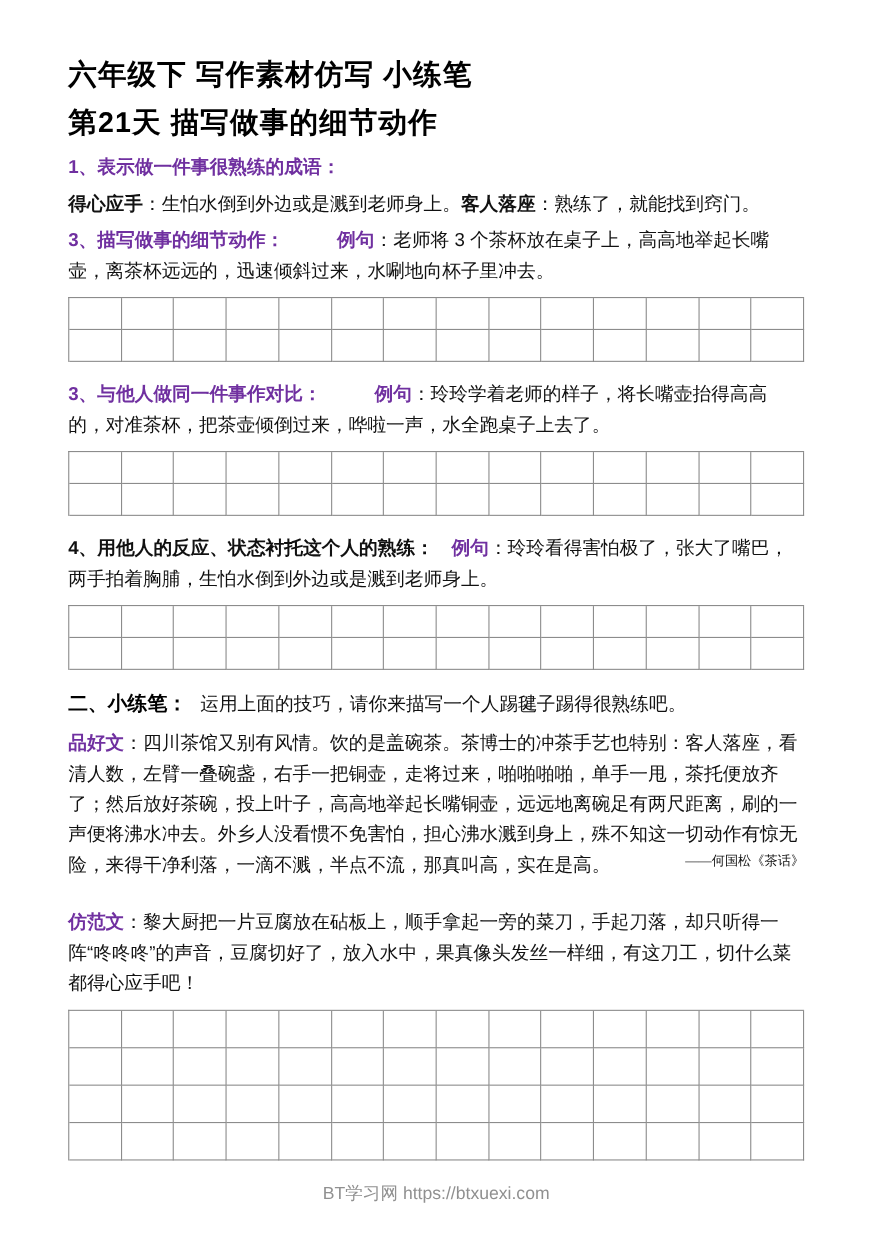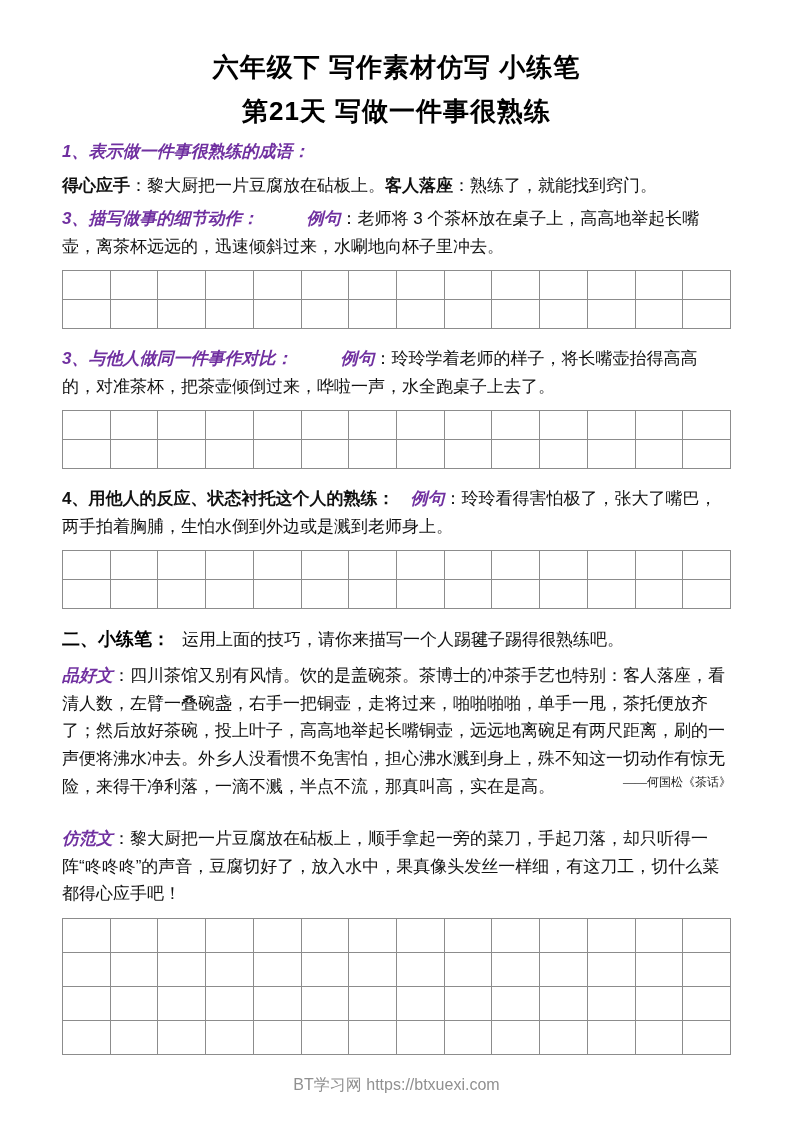--- a/index.html
+++ b/index.html
@@ -3,28 +3,28 @@
 <meta charset="utf-8">
 <style>
   * { box-sizing: border-box; }
   html, body { margin: 0; padding: 0; background: #ffffff; }
   body { font-family: "Liberation Sans", "DejaVu Sans", sans-serif; color: var(--text-black, #111); }
   .page {
     width: 793px; height: 1122px; position: relative;
     padding: 50px 62px 0 62px; overflow: hidden; background: #fff;
   }
   .title {
-    text-align: center; font-size: 26px; font-weight: bold;
+    text-align: left; font-size: 26px; font-weight: bold;
     margin: 0 0 9px 0; letter-spacing: 1px; color: #000;
   }
   .sec-head { font-size: 18.5px; font-weight: bold; color: #000; margin: 14px 0 10px 0; }
   p.body { font-size: 17px; line-height: 1.62; margin: 0 0 6px 0; }
   .item-label { margin-bottom: 4px; }
   .bold { font-weight: bold; }
-  .purple { color: var(--accent-purple, #7030a0); font-style: italic; }
+  .purple { color: var(--accent-purple, #7030a0); }
   .tab { display: inline-block; width: 48px; }
   .tab-sm { display: inline-block; width: 16px; }
   .tab-xs { display: inline-block; width: 12px; }
   .wgrid {
     display: grid; margin: 10px 0 16px 0;
     border-top: 1px solid var(--grid-line, #8c8c8c);
     border-left: 1px solid var(--grid-line, #8c8c8c);
   }
   .wgrid .cell {
     height: 29px;
@@ -42,26 +42,26 @@
     text-align: center; 
     font-size: 16px; color: var(--footer-gray, #909090);
   }
 </style>
 </head>
 <body>
 
 <div class="page">
 
   <div class="title">六年级下 写作素材仿写 小练笔</div>
-  <div class="title">第21天 写做一件事很熟练</div>
+  <div class="title">第21天 描写做事的细节动作</div>
 
 
   <p class="body bold purple item-label">1、表示做一件事很熟练的成语：</p>
 
-  <p class="body"><span class="bold">得心应手</span><span>：黎大厨把一片豆腐放在砧板上。</span><span class="bold">客人落座</span><span>：熟练了，就能找到窍门。</span></p>
+  <p class="body"><span class="bold">得心应手</span><span>：生怕水倒到外边或是溅到老师身上。</span><span class="bold">客人落座</span><span>：熟练了，就能找到窍门。</span></p>
 
   <p class="body"><span class="bold purple">3、描写做事的细节动作：</span><span class="tab"></span><span class="bold purple">例句</span><span>：老师将 3 个茶杯放在桌子上，高高地举起长嘴壶，离茶杯远远的，迅速倾斜过来，水唰地向杯子里冲去。</span></p>
 
   <div class="wgrid" style="grid-template-columns: repeat(14, 1fr);">
       <div class="cell"></div>
       <div class="cell"></div>
       <div class="cell"></div>
       <div class="cell"></div>
       <div class="cell"></div>
       <div class="cell"></div>

